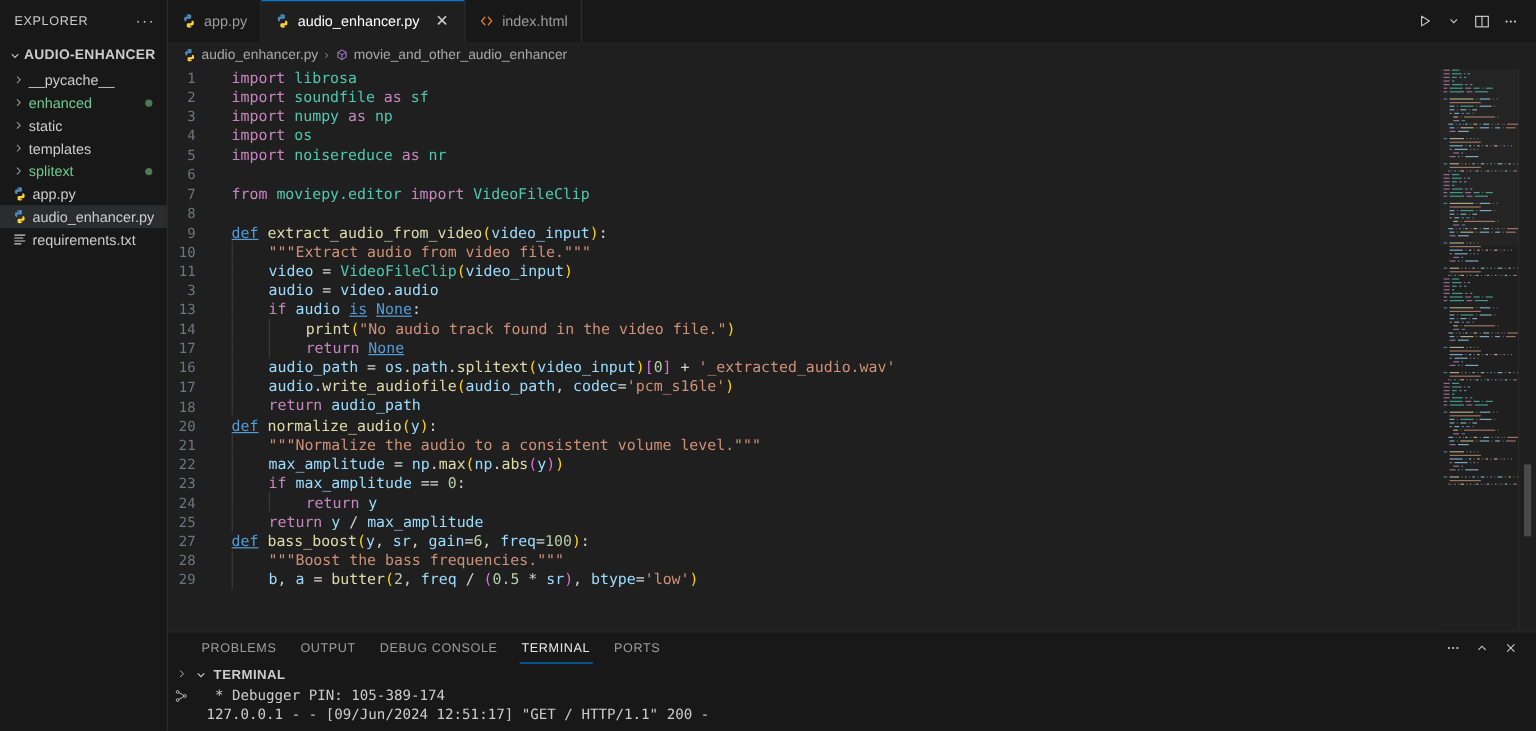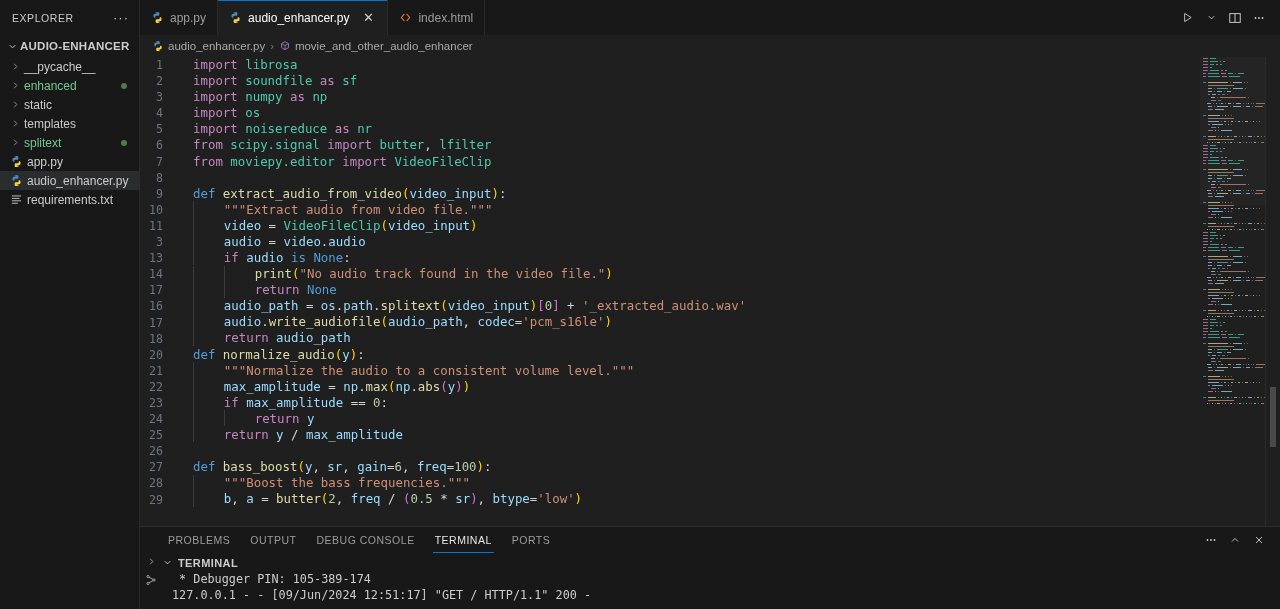--- a/index.html
+++ b/index.html
@@ -202,21 +202,21 @@
     width: 0;
     border-left: 1px solid #3b3b3b;
     height: 16px;
     vertical-align: middle;
     position: relative;
     top: -1px;
   }
 
   
   .kw  { color: #c586c0; }   
-  .kw2 { color: #569cd6; }   
+  .kw2 { color: #569cd6; text-decoration: underline; }   
   .fn  { color: #dcdcaa; }
   .mod { color: #4ec9b0; }
   .var { color: #9cdcfe; }
   .str { color: #ce9178; }
   .num { color: #b5cea8; }
   .cls { color: #4ec9b0; }
   .op  { color: #d4d4d4; }
   .pl  { color: #ffd700; }
   .pl2 { color: #da70d6; }
   .doc { color: #ce9178; }
@@ -513,40 +513,39 @@
       </span>
     </div>
 
     <div id="editor-wrap">
       <div id="code-area">
           <div class="cline"><span class="lnum">1</span><span class="ctext"><span class="kw">import</span><span class="op"> </span><span class="mod">librosa</span></span></div>
           <div class="cline"><span class="lnum">2</span><span class="ctext"><span class="kw">import</span><span class="op"> </span><span class="mod">soundfile</span><span class="op"> </span><span class="kw">as</span><span class="op"> </span><span class="mod">sf</span></span></div>
           <div class="cline"><span class="lnum">3</span><span class="ctext"><span class="kw">import</span><span class="op"> </span><span class="mod">numpy</span><span class="op"> </span><span class="kw">as</span><span class="op"> </span><span class="mod">np</span></span></div>
           <div class="cline"><span class="lnum">4</span><span class="ctext"><span class="kw">import</span><span class="op"> </span><span class="mod">os</span></span></div>
           <div class="cline"><span class="lnum">5</span><span class="ctext"><span class="kw">import</span><span class="op"> </span><span class="mod">noisereduce</span><span class="op"> </span><span class="kw">as</span><span class="op"> </span><span class="mod">nr</span></span></div>
-          <div class="cline"><span class="lnum">6</span><span class="ctext"><span class="kw">from</span><span class="op"> </span><span class="mod">scipy.signal</span><span class="op"> </span><span class="kw">import</span><span class="op"> </span><span class="mod">butter</span><span class="op">, </span><span class="mod">lfilter</span></span></div>
+          <div class="cline"><span class="lnum">6</span></div>
           <div class="cline"><span class="lnum">7</span><span class="ctext"><span class="kw">from</span><span class="op"> </span><span class="mod">moviepy.editor</span><span class="op"> </span><span class="kw">import</span><span class="op"> </span><span class="cls">VideoFileClip</span></span></div>
           <div class="cline"><span class="lnum">8</span><span class="ctext"></span></div>
           <div class="cline"><span class="lnum">9</span><span class="ctext"><span class="kw2">def</span><span class="op"> </span><span class="fn">extract_audio_from_video</span><span class="pl">(</span><span class="var">video_input</span><span class="pl">)</span><span class="op">:</span></span></div>
           <div class="cline"><span class="lnum">10</span><span class="ctext"><span class="ig"></span><span style="color: transparent;">    </span><span class="doc">"""Extract audio from video file."""</span></span></div>
           <div class="cline"><span class="lnum">11</span><span class="ctext"><span class="ig"></span><span style="color: transparent;">    </span><span class="var">video</span><span class="op"> = </span><span class="cls">VideoFileClip</span><span class="pl">(</span><span class="var">video_input</span><span class="pl">)</span></span></div>
           <div class="cline"><span class="lnum">3</span><span class="ctext"><span class="ig"></span><span style="color: transparent;">    </span><span class="var">audio</span><span class="op"> = </span><span class="var">video</span><span class="op">.</span><span class="var">audio</span></span></div>
           <div class="cline"><span class="lnum">13</span><span class="ctext"><span class="ig"></span><span style="color: transparent;">    </span><span class="kw">if</span><span class="op"> </span><span class="var">audio</span><span class="op"> </span><span class="kw2">is</span><span class="op"> </span><span class="kw2">None</span><span class="op">:</span></span></div>
           <div class="cline"><span class="lnum">14</span><span class="ctext"><span class="ig"></span><span style="color: transparent;">    </span><span class="ig"></span><span style="color: transparent;">    </span><span class="fn">print</span><span class="pl">(</span><span class="str">"No audio track found in the video file."</span><span class="pl">)</span></span></div>
           <div class="cline"><span class="lnum">17</span><span class="ctext"><span class="ig"></span><span style="color: transparent;">    </span><span class="ig"></span><span style="color: transparent;">    </span><span class="kw">return</span><span class="op"> </span><span class="kw2">None</span></span></div>
           <div class="cline"><span class="lnum">16</span><span class="ctext"><span class="ig"></span><span style="color: transparent;">    </span><span class="var">audio_path</span><span class="op"> = </span><span class="var">os</span><span class="op">.</span><span class="var">path</span><span class="op">.</span><span class="fn">splitext</span><span class="pl">(</span><span class="var">video_input</span><span class="pl">)</span><span class="pl2">[</span><span class="num">0</span><span class="pl2">]</span><span class="op"> + </span><span class="str">'_extracted_audio.wav'</span></span></div>
           <div class="cline"><span class="lnum">17</span><span class="ctext"><span class="ig"></span><span style="color: transparent;">    </span><span class="var">audio</span><span class="op">.</span><span class="fn">write_audiofile</span><span class="pl">(</span><span class="var">audio_path</span><span class="op">, </span><span class="var">codec</span><span class="op">=</span><span class="str">'pcm_s16le'</span><span class="pl">)</span></span></div>
           <div class="cline"><span class="lnum">18</span><span class="ctext"><span class="ig"></span><span style="color: transparent;">    </span><span class="kw">return</span><span class="op"> </span><span class="var">audio_path</span></span></div>
           <div class="cline"><span class="lnum">20</span><span class="ctext"><span class="kw2">def</span><span class="op"> </span><span class="fn">normalize_audio</span><span class="pl">(</span><span class="var">y</span><span class="pl">)</span><span class="op">:</span></span></div>
           <div class="cline"><span class="lnum">21</span><span class="ctext"><span class="ig"></span><span style="color: transparent;">    </span><span class="doc">"""Normalize the audio to a consistent volume level."""</span></span></div>
           <div class="cline"><span class="lnum">22</span><span class="ctext"><span class="ig"></span><span style="color: transparent;">    </span><span class="var">max_amplitude</span><span class="op"> = </span><span class="var">np</span><span class="op">.</span><span class="fn">max</span><span class="pl">(</span><span class="var">np</span><span class="op">.</span><span class="fn">abs</span><span class="pl2">(</span><span class="var">y</span><span class="pl2">)</span><span class="pl">)</span></span></div>
           <div class="cline"><span class="lnum">23</span><span class="ctext"><span class="ig"></span><span style="color: transparent;">    </span><span class="kw">if</span><span class="op"> </span><span class="var">max_amplitude</span><span class="op"> == </span><span class="num">0</span><span class="op">:</span></span></div>
           <div class="cline"><span class="lnum">24</span><span class="ctext"><span class="ig"></span><span style="color: transparent;">    </span><span class="ig"></span><span style="color: transparent;">    </span><span class="kw">return</span><span class="op"> </span><span class="var">y</span></span></div>
           <div class="cline"><span class="lnum">25</span><span class="ctext"><span class="ig"></span><span style="color: transparent;">    </span><span class="kw">return</span><span class="op"> </span><span class="var">y</span><span class="op"> / </span><span class="var">max_amplitude</span></span></div>
-          <div class="cline"><span class="lnum">26</span><span class="ctext"></span></div>
           <div class="cline"><span class="lnum">27</span><span class="ctext"><span class="kw2">def</span><span class="op"> </span><span class="fn">bass_boost</span><span class="pl">(</span><span class="var">y</span><span class="op">, </span><span class="var">sr</span><span class="op">, </span><span class="var">gain</span><span class="op">=</span><span class="num">6</span><span class="op">, </span><span class="var">freq</span><span class="op">=</span><span class="num">100</span><span class="pl">)</span><span class="op">:</span></span></div>
           <div class="cline"><span class="lnum">28</span><span class="ctext"><span class="ig"></span><span style="color: transparent;">    </span><span class="doc">"""Boost the bass frequencies."""</span></span></div>
           <div class="cline"><span class="lnum">29</span><span class="ctext"><span class="ig"></span><span style="color: transparent;">    </span><span class="var">b</span><span class="op">, </span><span class="var">a</span><span class="op"> = </span><span class="fn">butter</span><span class="pl">(</span><span class="num">2</span><span class="op">, </span><span class="var">freq</span><span class="op"> / </span><span class="pl2">(</span><span class="num">0.5</span><span class="op"> * </span><span class="var">sr</span><span class="pl2">)</span><span class="op">, </span><span class="var">btype</span><span class="op">=</span><span class="str">'low'</span><span class="pl">)</span></span></div>
         </div>
       <div id="minimap">
         <div id="minimap-slider"></div>
         <div id="minimap-lines">
             <div class="mline">
               <span class="seg" style="width: 5.1px; background: rgb(197, 134, 192); opacity: 0.72;"></span>
               <span class="seg" style="width: 5.95px; background: rgb(78, 201, 176); opacity: 0.72;"></span>

